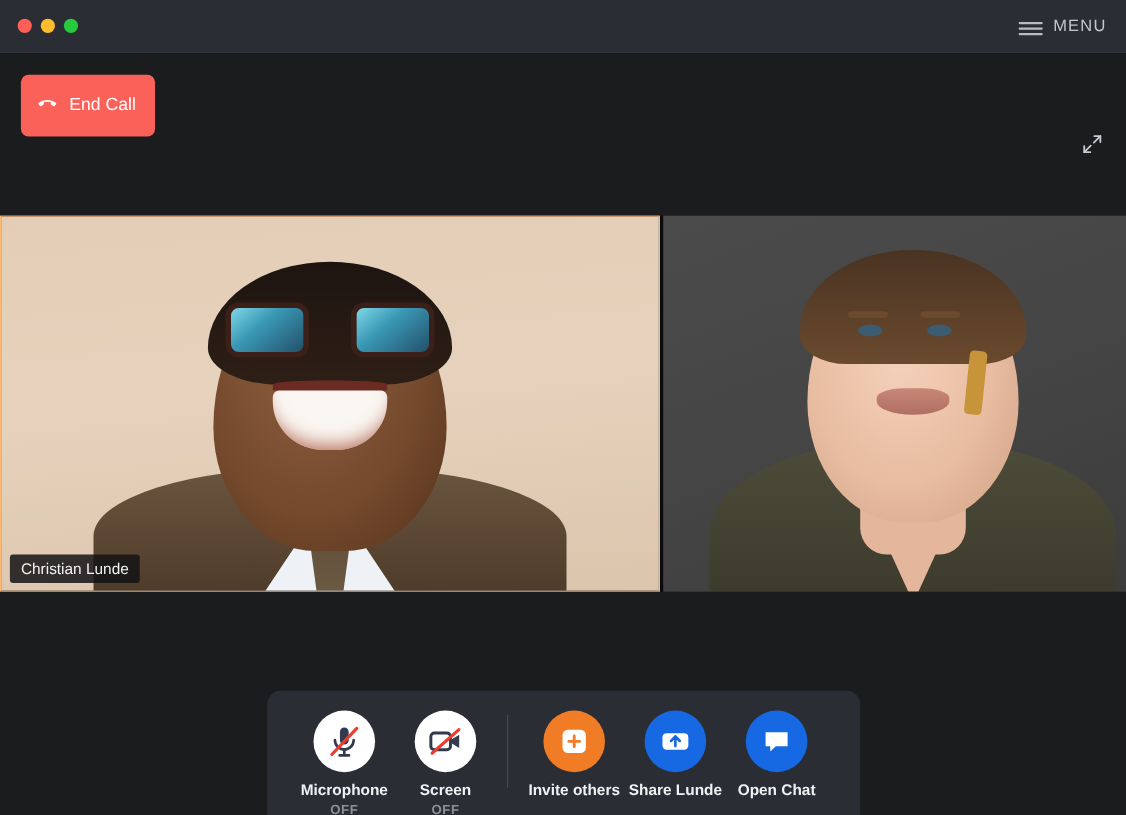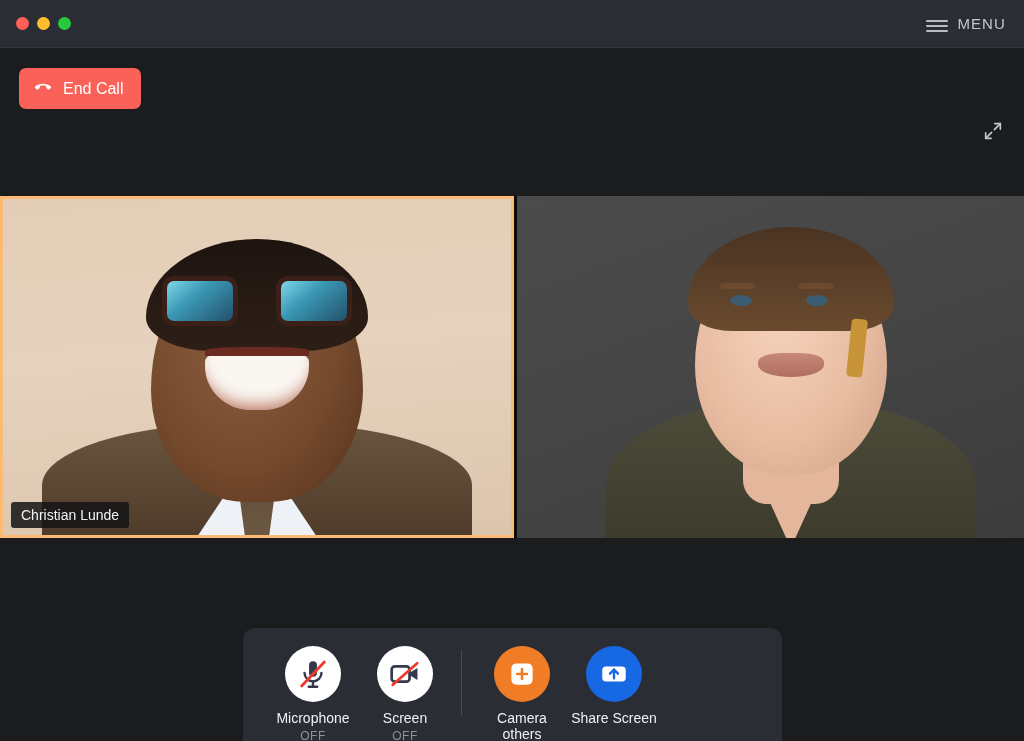--- a/index.html
+++ b/index.html
@@ -42,42 +42,42 @@
   }
 
   
   .callbar {
     flex: 0 0 148px; height: 148px;
     background: #1b1c1e;
     position: relative;
   }
   .end-call {
     position: absolute; left: 19px; top: 20px;
-    height: 41px; padding: 0 18px 0 14px;
+    height: 56px; padding: 0 18px 0 14px;
     background: #fa6259; border: none; border-radius: 7px;
     display: flex; align-items: center; gap: 10px;
     color: #fff; font-size: 16px; cursor: pointer;
     font-family: "Liberation Sans", sans-serif;
     justify-content: flex-end;
   }
   .expand-btn {
     position: absolute; right: 14px; top: 68px;
     width: 34px; height: 34px; cursor: pointer;
     display: flex; align-items: center; justify-content: center;
   }
 
   
   .stage {
     flex: 0 0 342px; height: 342px;
     background: #0b0b0c;
     display: flex; gap: 3px;
     position: relative;
   }
   .tile { position: relative; overflow: hidden; background: #3d3d3d; }
-  .tile.left  { width: 514px; border: 3px solid #fdba74; }
+  .tile.left  { width: 600px; border: 1px solid #fdba74; }
   .tile.right { flex: 1 1 auto; }
   .vid { position: absolute; inset: 0; overflow: hidden; }
 
   
   .vidA { background:
       radial-gradient(ellipse 60% 50% at 50% 118%, #5c4a3c 0%, rgba(92,74,60,0) 62%),
       linear-gradient(175deg, #e3cdb6 0%, #e6d2bd 45%, #dcc5ad 100%); }
   .pA-head {
     position: absolute; left: 50%; top: 14%; width: 212px; height: 256px;
     transform: translateX(-50%);
@@ -185,21 +185,21 @@
 
   .name-badge {
     position: absolute; left: 8px; bottom: 7px;
     background: rgba(20,20,22,0.86);
     color: #f2f3f5; font-size: 14px;
     padding: 5px 10px; border-radius: 3px;
     z-index: 5;
   }
 
   
-  .lower { flex: 1 1 auto; background: #1b1c1e; position: relative; }
+  .lower { flex: 1 1 auto; background: #1b1c1e; position: relative; font-weight: bold; }
 
   
   .toolbar {
     position: absolute; left: 243px; bottom: 0; width: 539px; height: 113px;
     background: #2b2d35;
     border-radius: 12px 12px 0 0;
     display: flex; align-items: flex-start;
     padding: 18px 22px 0 24px; gap: 0;
     z-index: 20;
   }
@@ -330,30 +330,38 @@
 
       <div class="tb-divider"></div>
 
       <div class="tb-item">
         <div class="tb-circle orange">
           <svg width="30" height="30" viewBox="0 0 24 24" aria-hidden="true">
             <rect x="3.5" y="3.5" width="17" height="17" rx="4" fill="#ffffff"></rect>
             <path d="M12 8.1v7.8M8.1 12h7.8" stroke="#f07c26" stroke-width="2.1" stroke-linecap="round"></path>
           </svg>
         </div>
-        <div class="tb-text">Camera others</div>
+        <div class="tb-text">Invite others</div>
       </div>
 
       <div class="tb-item">
         <div class="tb-circle blue">
           <svg width="30" height="30" viewBox="0 0 24 24" aria-hidden="true">
             <rect x="2.6" y="6" width="18.8" height="12" rx="3" fill="#ffffff"></rect>
             <path d="M12 15.4V8.9M12 8.4l-3.2 3.3M12 8.4l3.2 3.3" stroke="#1668e3" stroke-width="1.9" fill="none" stroke-linecap="round" stroke-linejoin="round"></path>
           </svg>
         </div>
-        <div class="tb-text">Share Screen</div>
-      </div>
-
+        <div class="tb-text">Share Lunde</div>
+      </div>
+
+      <div class="tb-item">
+        <div class="tb-circle blue">
+          <svg width="30" height="30" viewBox="0 0 24 24" aria-hidden="true">
+            <path d="M4 5.4h16v10.2h-8.6L7.4 19.4v-3.8H4z" fill="#ffffff"></path>
+          </svg>
+        </div>
+        <div class="tb-text">Open Chat</div>
+      </div>
 
     </div>
   </div>
 
 </div>
 
 </body></html>

